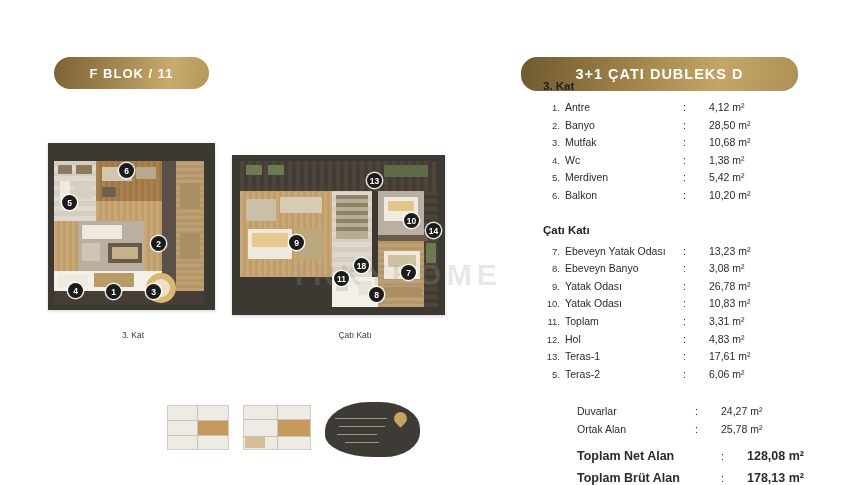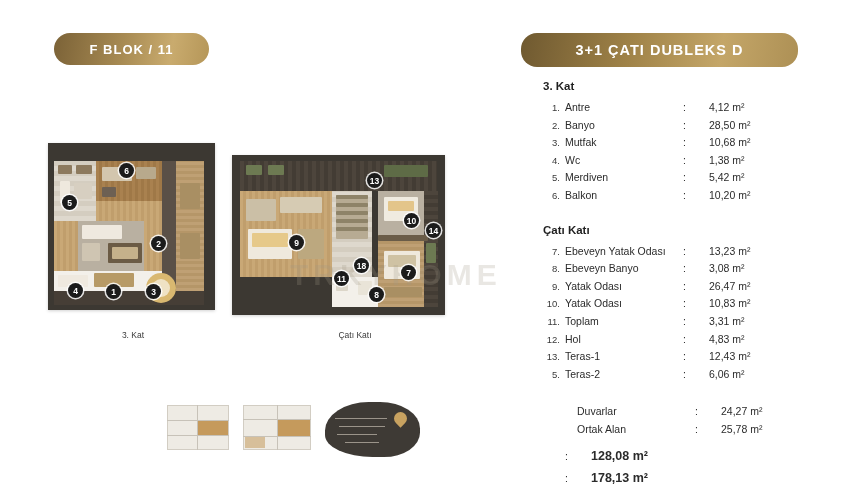--- a/index.html
+++ b/index.html
@@ -19,20 +19,21 @@
   
   .badge {
     position: absolute;
     border-radius: 16px;
     color: #ffffff;
     display: flex;
     align-items: center;
     justify-content: center;
     letter-spacing: 1px;
     font-weight: bold;
+    margin-top: 24px;
   }
   #block-badge {
     left: 54px;
     top: 33px;
     width: 155px;
     height: 32px;
     font-size: 13px;
     background: linear-gradient(100deg, #7b6237 0%, #a88b53 45%, #c9ab6e 75%, #b59658 100%);
   }
   #type-badge {
@@ -272,21 +273,21 @@
     <div class="spec-row">
       <span class="spec-num">8.</span>
       <span class="spec-label">Ebeveyn Banyo</span>
       <span class="spec-colon">:</span>
       <span class="spec-val">3,08 m²</span>
     </div>
     <div class="spec-row">
       <span class="spec-num">9.</span>
       <span class="spec-label">Yatak Odası</span>
       <span class="spec-colon">:</span>
-      <span class="spec-val">26,47 m²</span>
+      <span class="spec-val">26,78 m²</span>
     </div>
     <div class="spec-row">
       <span class="spec-num">10.</span>
       <span class="spec-label">Yatak Odası</span>
       <span class="spec-colon">:</span>
       <span class="spec-val">10,83 m²</span>
     </div>
     <div class="spec-row">
       <span class="spec-num">11.</span>
       <span class="spec-label">Toplam</span>
@@ -296,21 +297,21 @@
     <div class="spec-row">
       <span class="spec-num">12.</span>
       <span class="spec-label">Hol</span>
       <span class="spec-colon">:</span>
       <span class="spec-val">4,83 m²</span>
     </div>
     <div class="spec-row">
       <span class="spec-num">13.</span>
       <span class="spec-label">Teras-1</span>
       <span class="spec-colon">:</span>
-      <span class="spec-val">12,43 m²</span>
+      <span class="spec-val">17,61 m²</span>
     </div>
     <div class="spec-row">
       <span class="spec-num">5.</span>
       <span class="spec-label">Teras-2</span>
       <span class="spec-colon">:</span>
       <span class="spec-val">6,06 m²</span>
     </div>
   </div>
 
   <div class="totals">
@@ -322,25 +323,27 @@
     </div>
     <div class="spec-row">
       <span class="spec-num"></span>
       <span class="spec-label">Ortak Alan</span>
       <span class="spec-colon">:</span>
       <span class="spec-val">25,78 m²</span>
     </div>
 
     <div class="spec-row total-big" style="margin-top:8px;">
       <span class="spec-num"></span>
+      <span class="spec-label">Toplam Net Alan</span>
       <span class="spec-colon">:</span>
       <span class="spec-val">128,08 m²</span>
     </div>
     <div class="spec-row total-big">
       <span class="spec-num"></span>
+      <span class="spec-label">Toplam Brüt Alan</span>
       <span class="spec-colon">:</span>
       <span class="spec-val">178,13 m²</span>
     </div>
   </div>
 
 </div>
 
 <div class="plan" id="plan-1">
 
   <div class="room wall" style="left:0;   top:0;   width:167px; height:167px;"></div>

